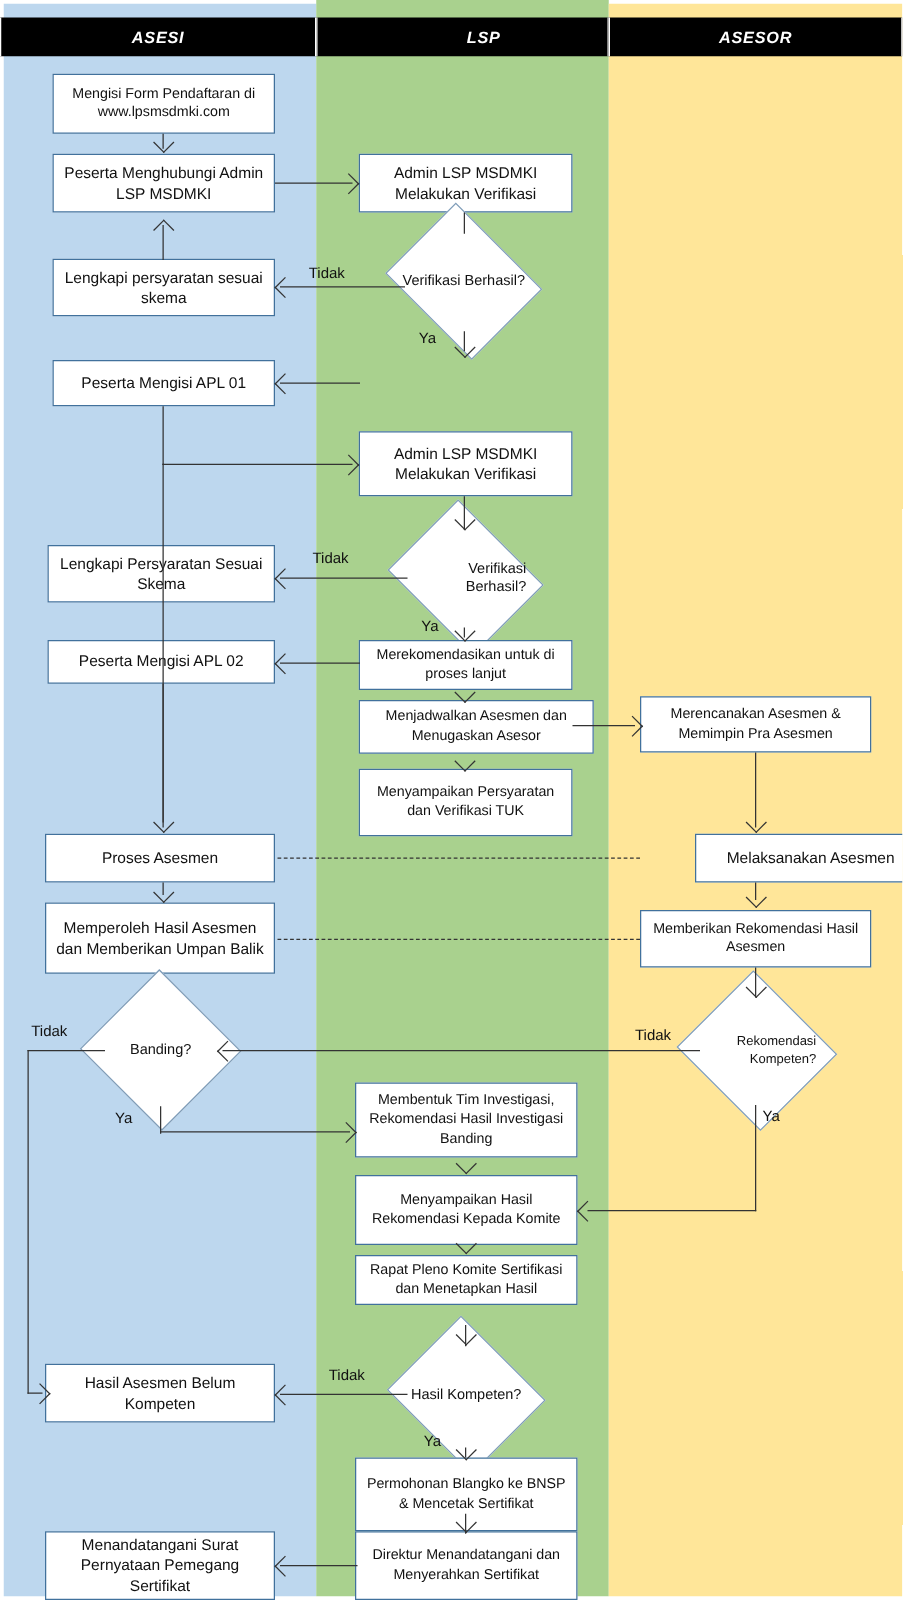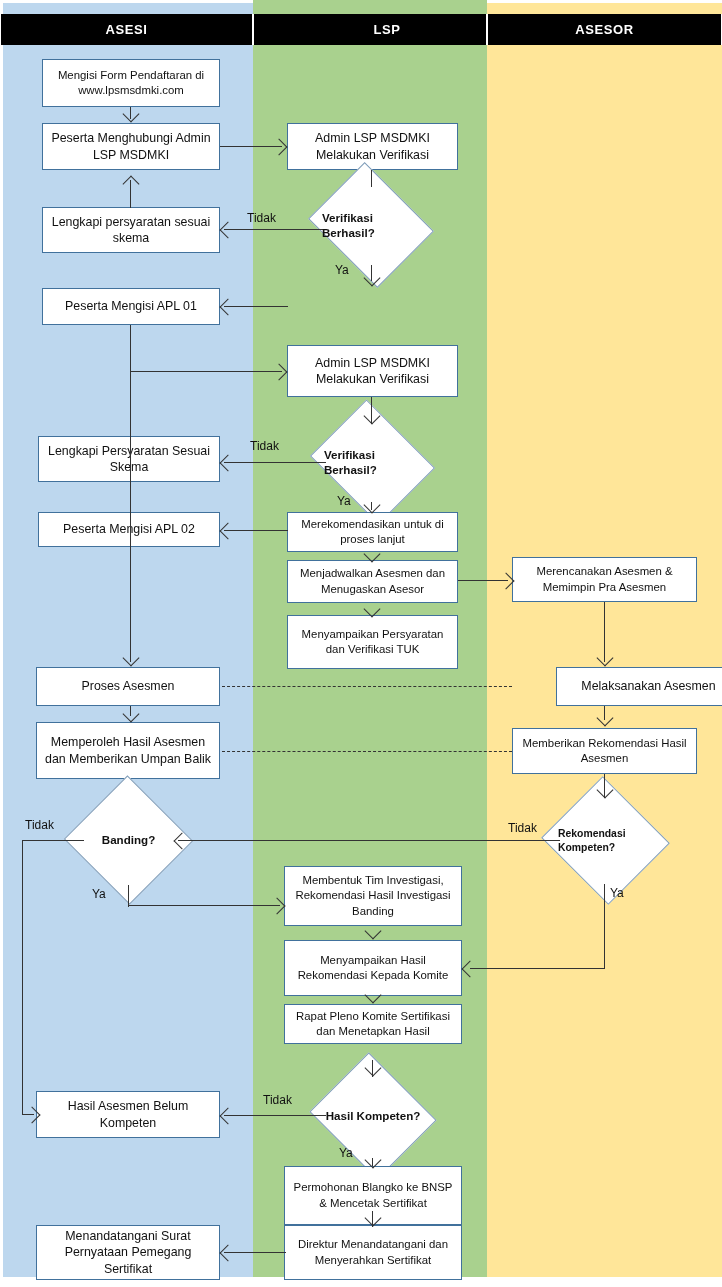--- a/index.html
+++ b/index.html
@@ -10,40 +10,40 @@
   .lane{position:absolute;}
   #lane-asesi{left:3px;top:3px;width:250px;height:1274px;background:#bdd7ee;}
   #lane-lsp{left:253px;top:0px;width:234px;height:1277px;background:#a9d18e;}
   #lane-asesor{left:487px;top:3px;width:235px;height:1274px;background:#ffe699;}
 
   
   .hdr{position:absolute;top:14px;height:31px;background:#000000;color:#ffffff;
        font-weight:bold;font-size:13px;letter-spacing:.6px;
        display:flex;align-items:center;justify-content:center;
        border-left:1.5px solid #ffffff;border-right:1.5px solid #ffffff;
-       box-sizing:border-box;}
+       box-sizing:border-box;font-style:italic;}
   #hdr-asesi{left:0px;width:253px;}
   #hdr-lsp{left:253px;width:234px;padding-left:34px;}
   #hdr-asesor{left:487px;width:235px;}
 
   
   .box{position:absolute;background:#ffffff;border:1px solid #41719c;
        box-sizing:border-box;display:flex;align-items:center;justify-content:center;
        text-align:center;font-size:12.4px;color:#111111;line-height:1.33;
        padding:2px 4px;}
   .box.sm{font-size:11.4px;}
 
   
   .diamond{position:absolute;}
   .diamond .dshape{position:absolute;inset:0;background:#ffffff;
         border:1px solid #7f9db9;
         transform:rotate(45deg);box-sizing:border-box;}
   .diamond .dtext{position:absolute;inset:0;display:flex;align-items:center;
-        justify-content:center;text-align:left;font-size:11.6px;color:#111111;
-        line-height:1.3;z-index:2;font-weight:bold;}
+        justify-content:center;text-align:right;font-size:11.6px;color:#111111;
+        line-height:1.3;z-index:2;}
   .diamond.small .dtext{font-size:10.4px;}
 
   
   .ln{position:absolute;background:#333333;}
   .lnv{width:1.4px;}
   .lnh{height:1.4px;}
   .dash{position:absolute;height:0;border-top:1.4px dashed #333333;}
 
   
   .ah{position:absolute;width:11px;height:11px;border-style:solid;
@@ -104,21 +104,21 @@
 
   <div class="box" style="left:287px;top:345px;width:171px;height:52px;">Admin  LSP MSDMKI Melakukan Verifikasi</div>
 
   <div class="diamond" style="left:324px;top:422px;width:97px;height:80px;">
     <div class="dshape"></div>
     <div class="dtext">Verifikasi Berhasil?</div>
   </div>
 
   <div class="box sm" style="left:287px;top:512px;width:171px;height:40px;">Merekomendasikan untuk di proses lanjut</div>
 
-  <div class="box sm" style="left:287px;top:560px;width:171px;height:43px;">Menjadwalkan Asesmen dan Menugaskan Asesor</div>
+  <div class="box sm" style="left:287px;top:560px;width:188px;height:43px;">Menjadwalkan Asesmen dan Menugaskan Asesor</div>
 
   <div class="box sm" style="left:287px;top:615px;width:171px;height:54px;">Menyampaikan Persyaratan dan Verifikasi TUK</div>
 
   <div class="box sm" style="left:284px;top:866px;width:178px;height:60px;">Membentuk Tim Investigasi, Rekomendasi Hasil Investigasi Banding</div>
 
   <div class="box sm" style="left:284px;top:940px;width:178px;height:56px;">Menyampaikan Hasil Rekomendasi Kepada Komite</div>
 
   <div class="box sm" style="left:284px;top:1004px;width:178px;height:40px;">Rapat Pleno Komite Sertifikasi dan Menetapkan Hasil</div>
 
   <div class="diamond" style="left:325px;top:1074px;width:96px;height:84px;">

